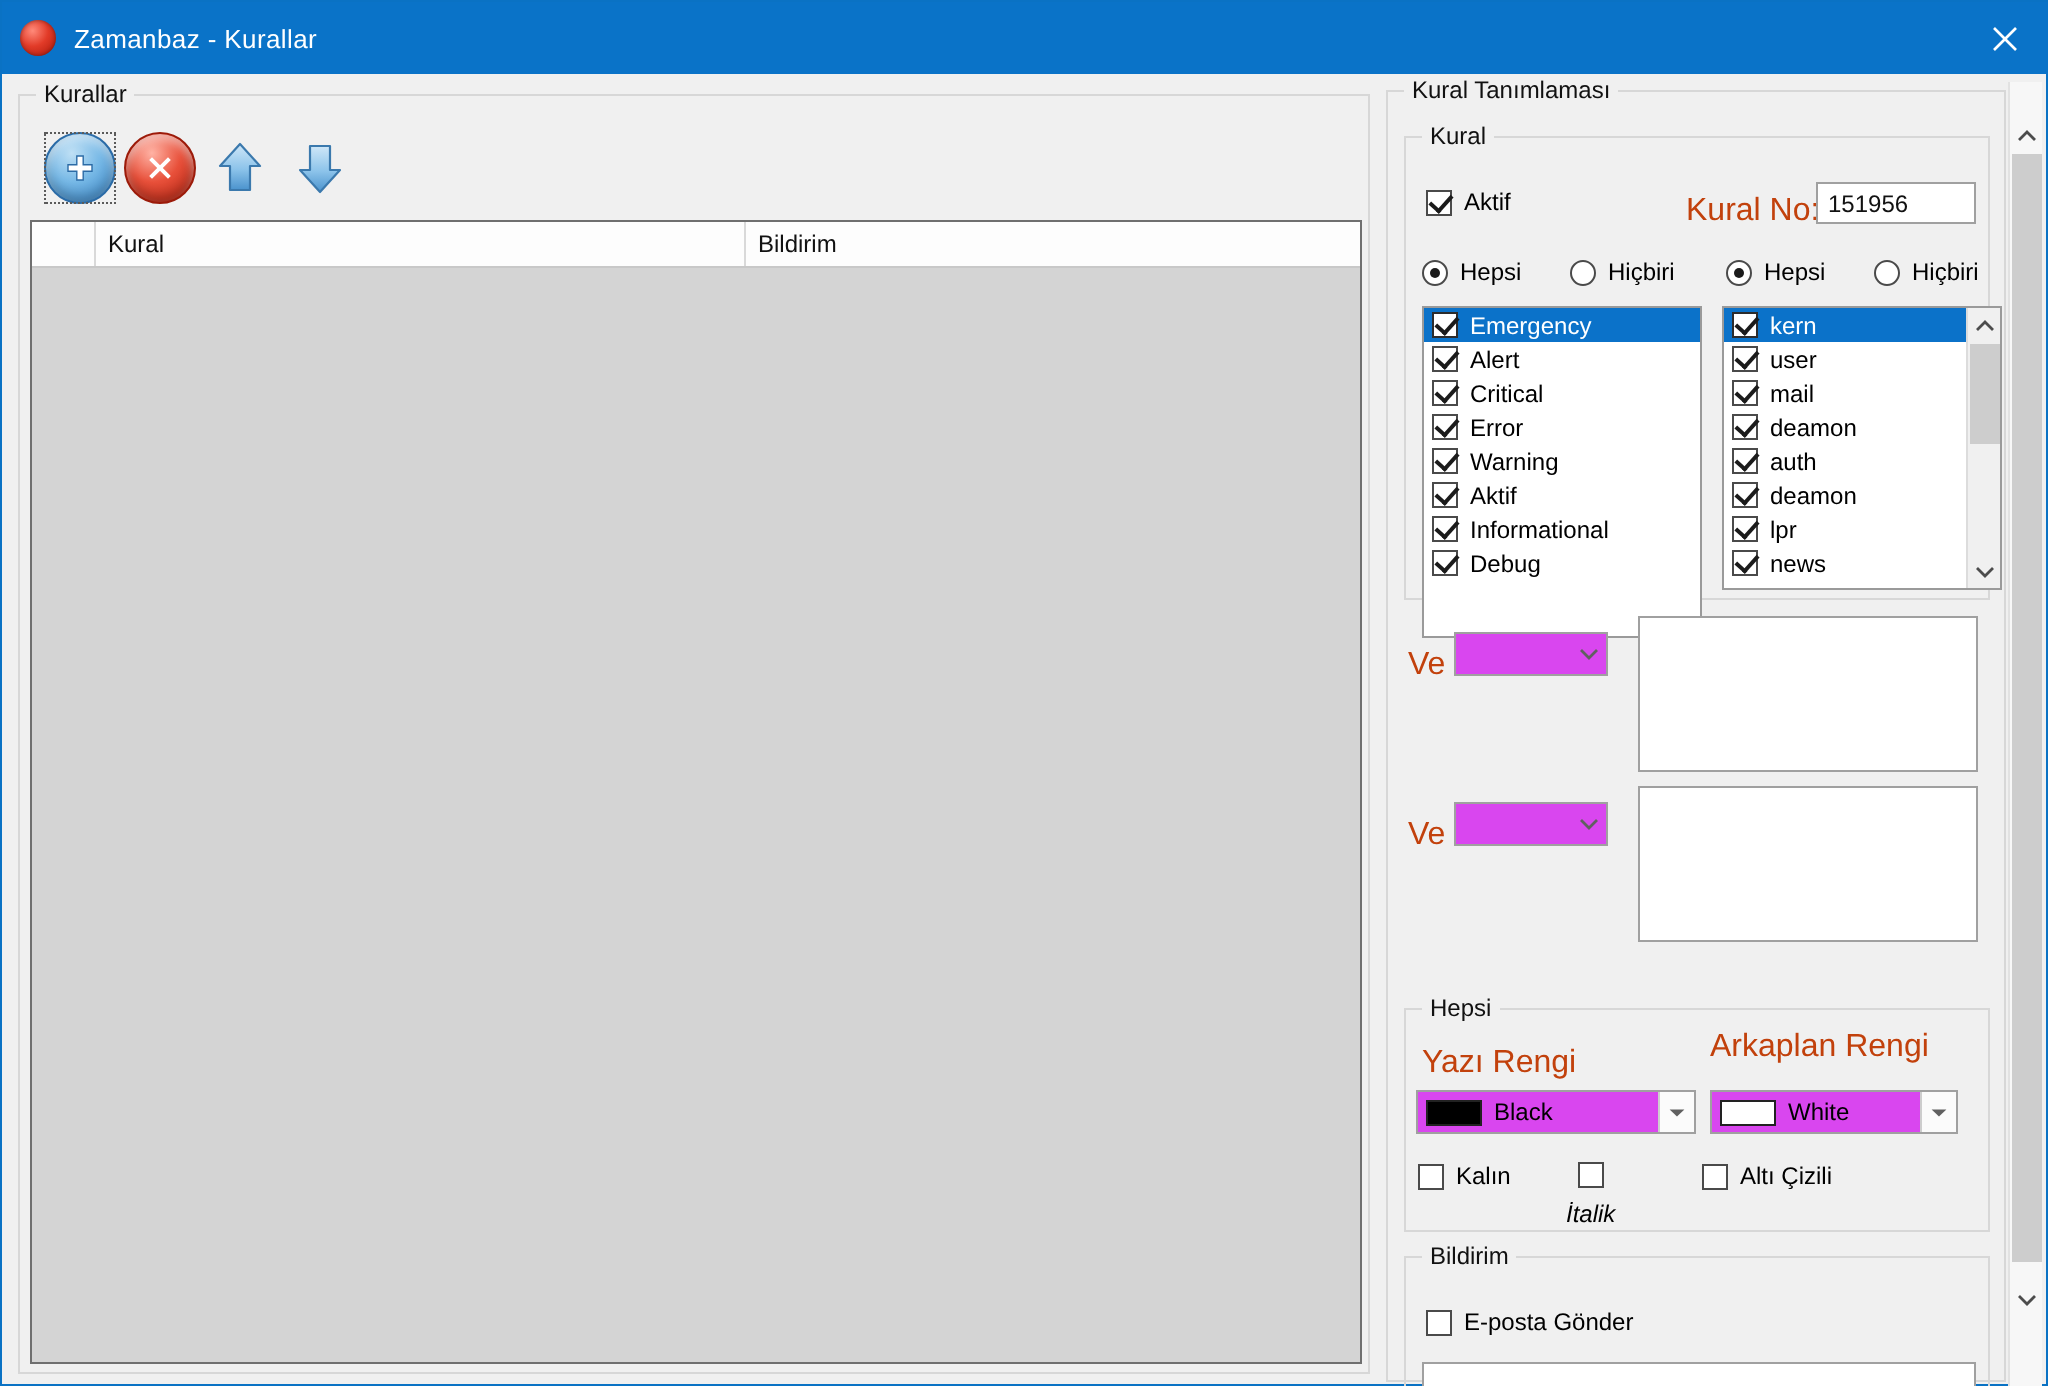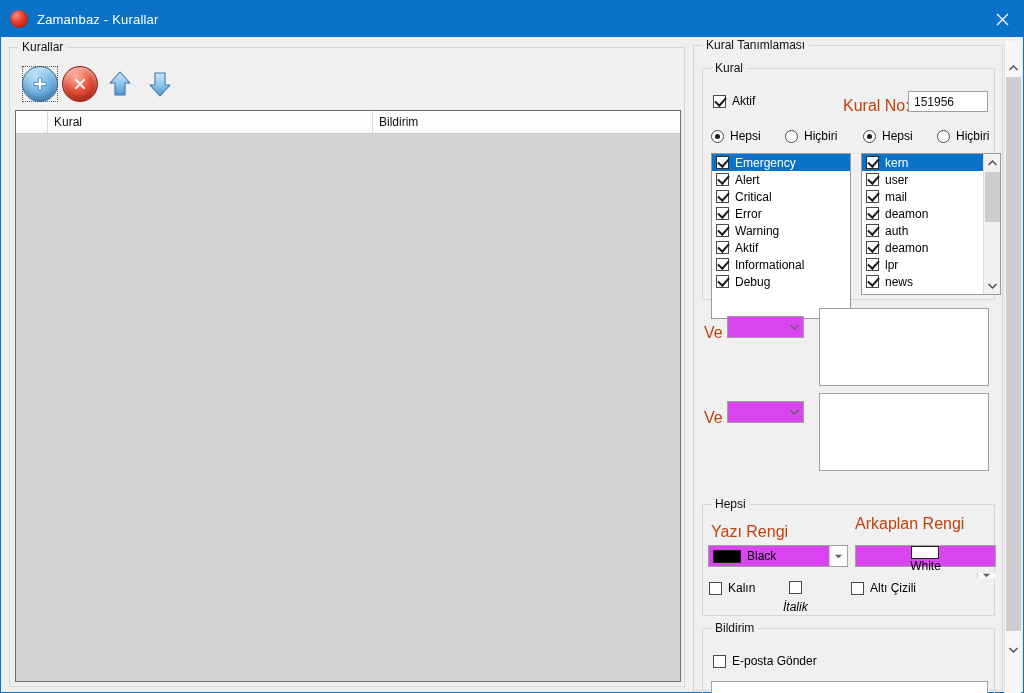--- a/index.html
+++ b/index.html
@@ -380,21 +380,21 @@
           <span class="swatch" id="text-swatch" style="background: rgb(0, 0, 0);"></span>
           <span>Black</span>
           <span class="caret">
             <svg width="9" height="5" viewBox="0 0 9 5">
                 <path d="M0.8 0.8 L4.5 4.2 L8.2 0.8" fill="#606060"></path>
               </svg>
           </span>
         </div>
 
         <div class="lbl" style="left:152px; top:10px;">Arkaplan Rengi</div>
-        <div class="combo split" style="left:152px; top:40px; width:141px; height:22px;flex-direction:column;">
+        <div class="combo split" style="left:152px; top:40px; width:124px; height:22px;">
           <span class="swatch" id="bg-swatch" style="background: rgb(255, 255, 255);"></span>
           <span>White</span>
           <span class="caret">
             <svg width="9" height="5" viewBox="0 0 9 5">
                 <path d="M0.8 0.8 L4.5 4.2 L8.2 0.8" fill="#606060"></path>
               </svg>
           </span>
         </div>
 
         <div class="chk" style="position:absolute; left:6px; top:76px; font-weight:normal;text-align:center;">

